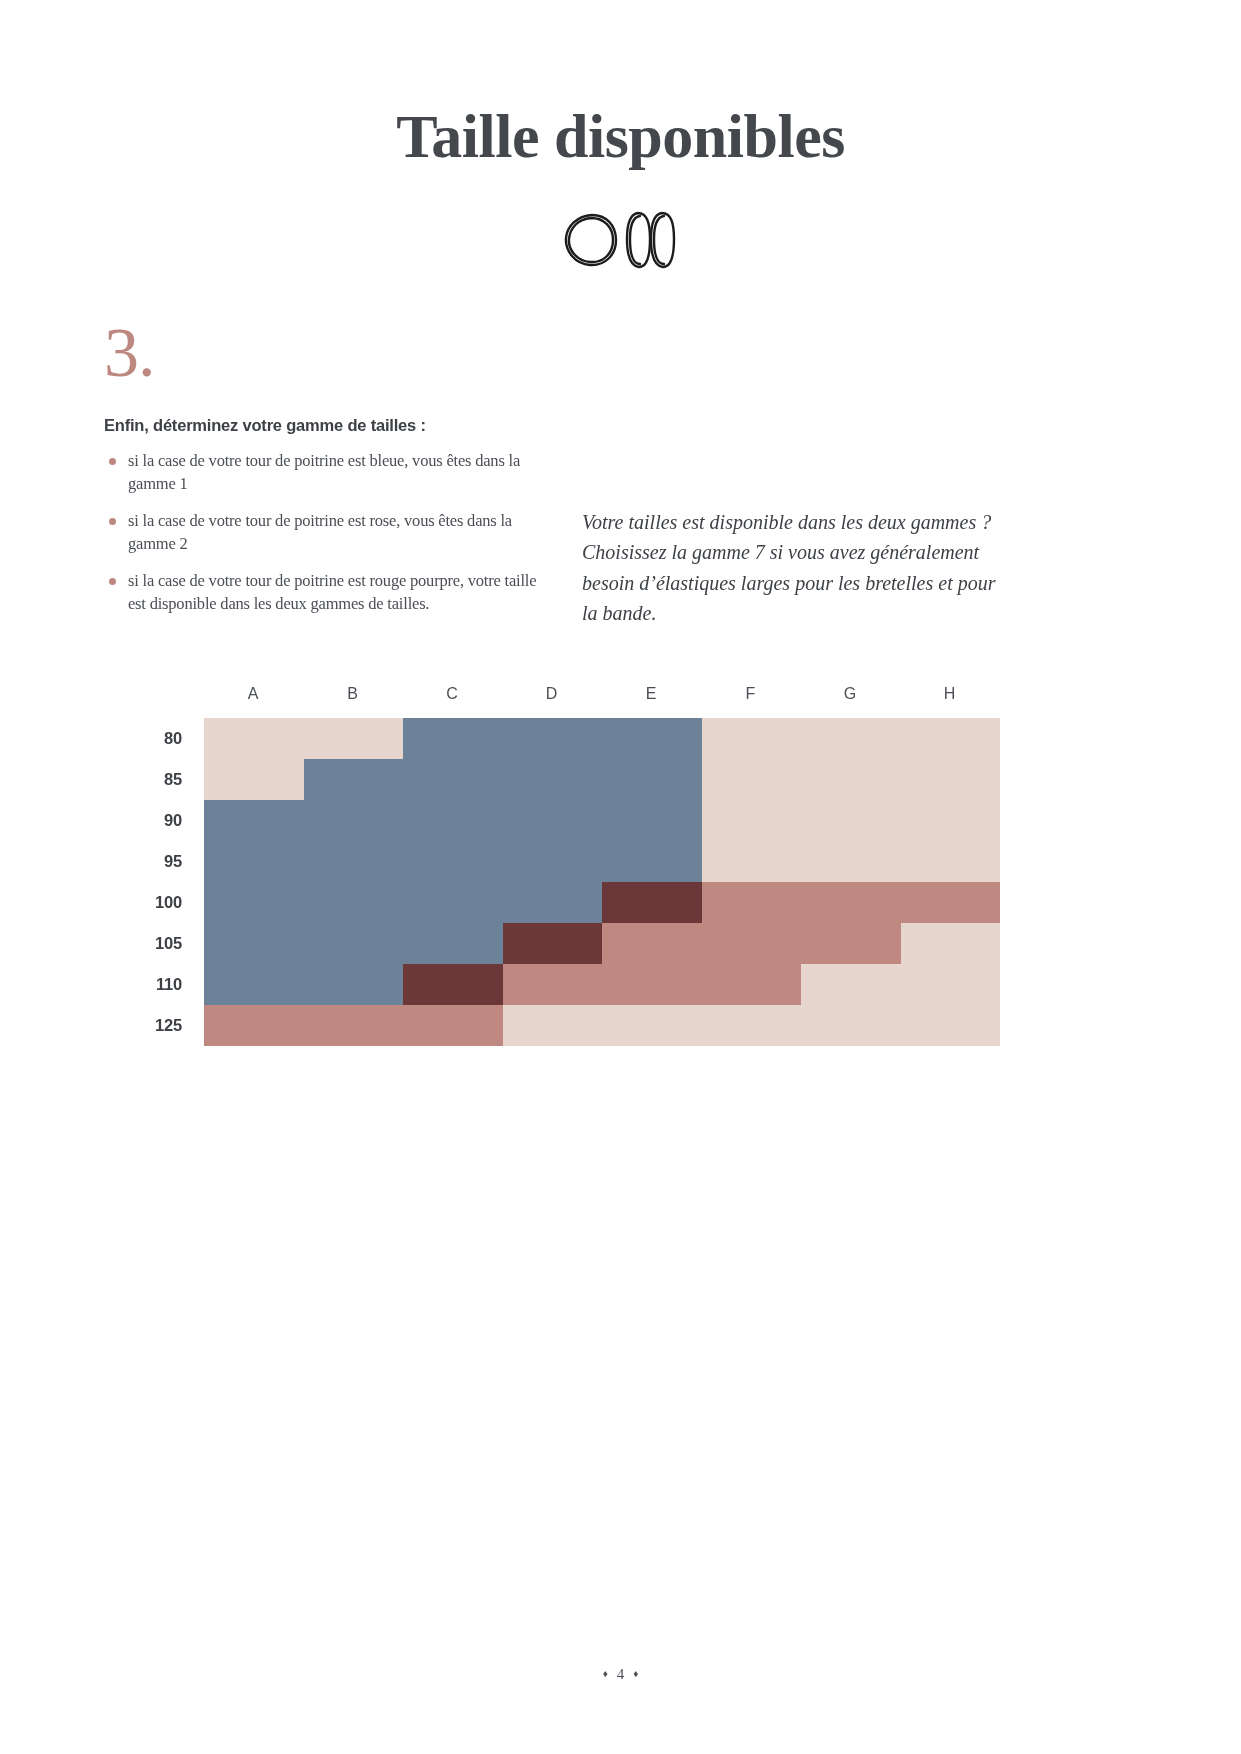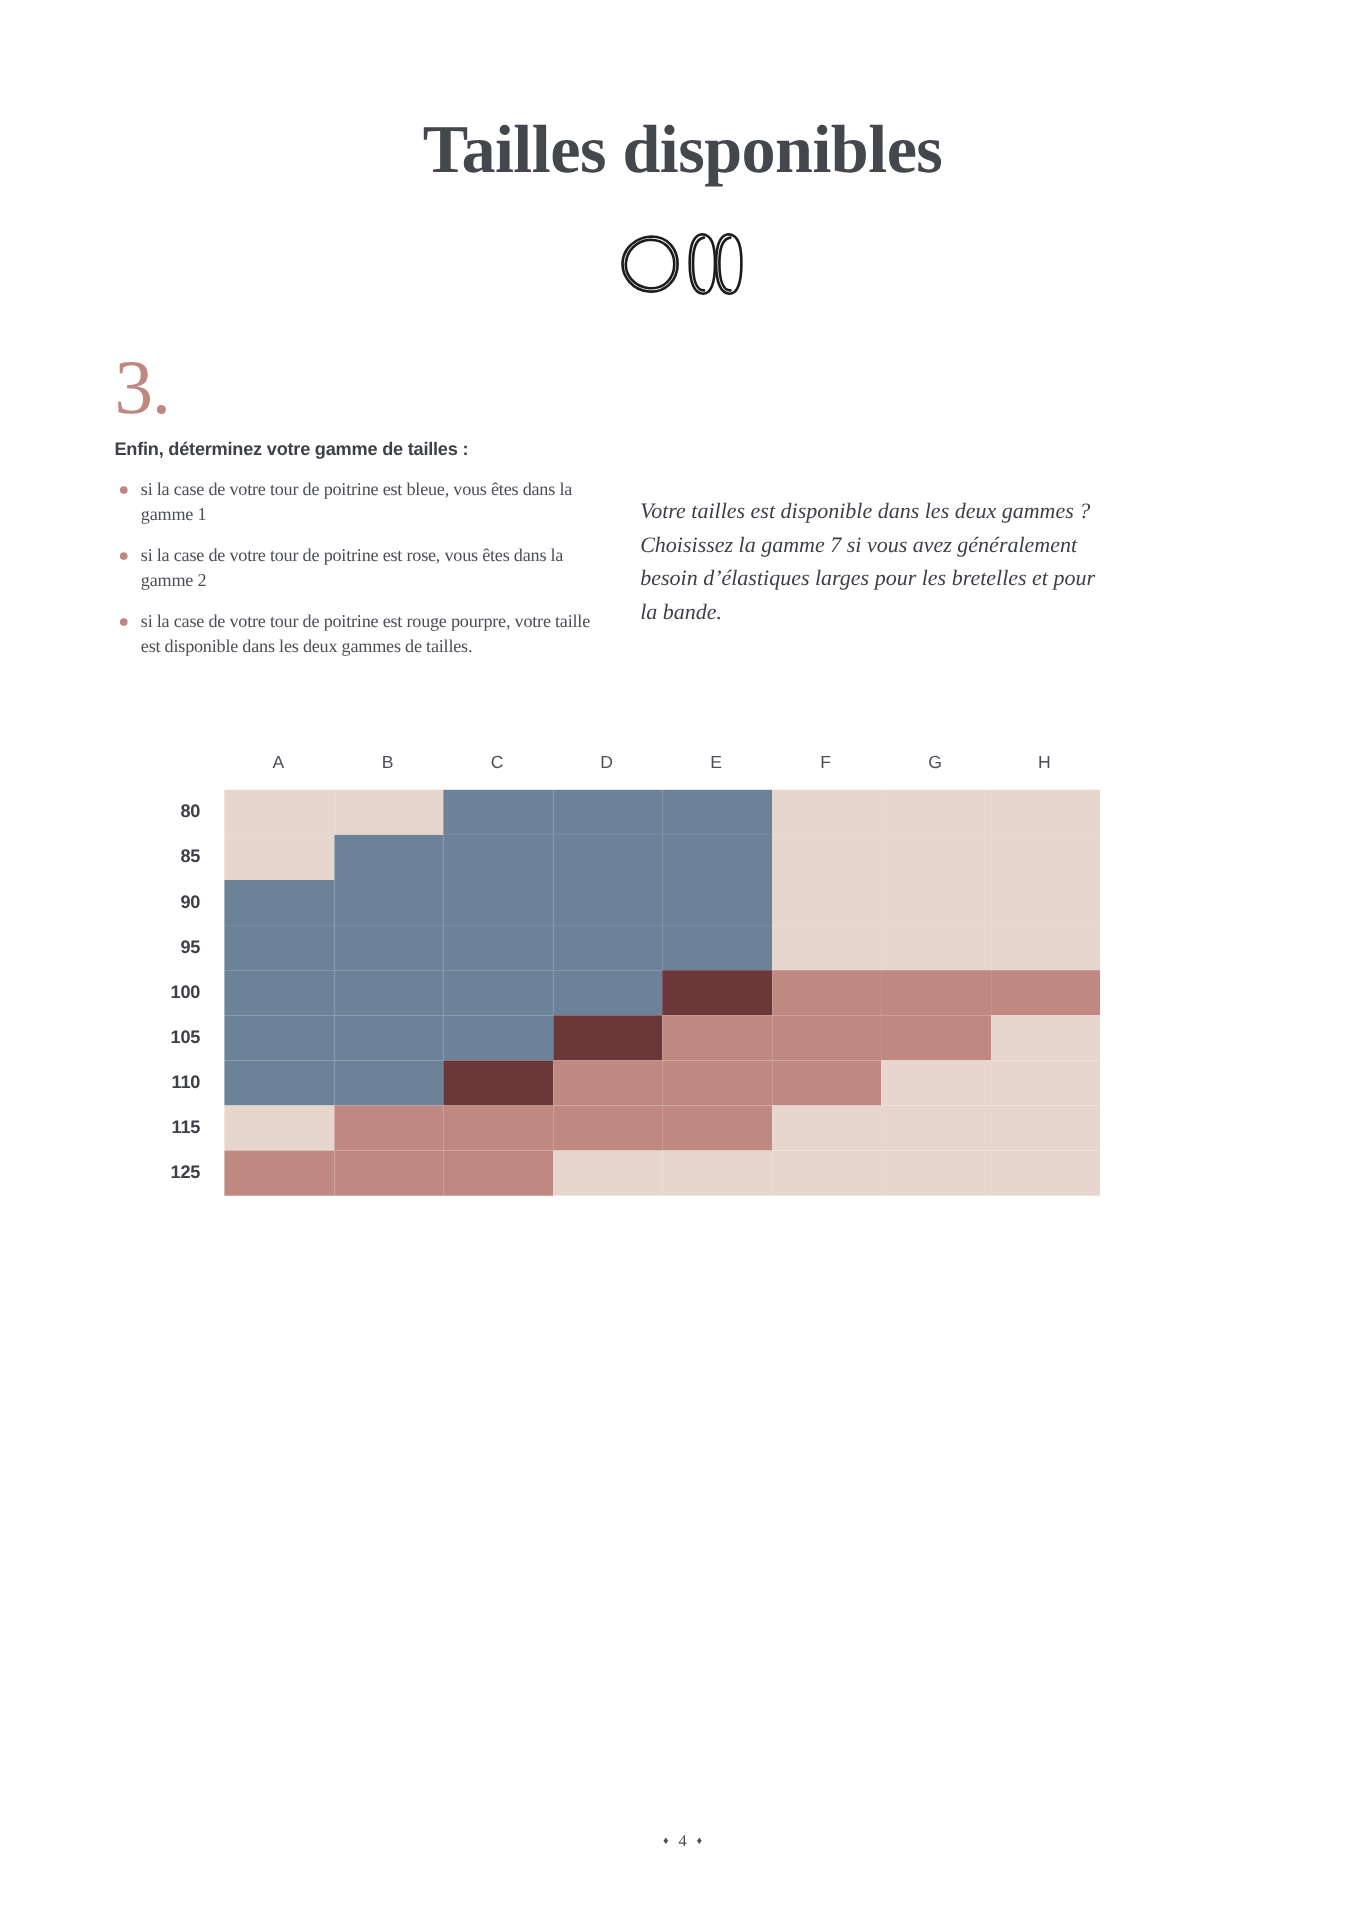--- a/index.html
+++ b/index.html
@@ -44,25 +44,25 @@
     font-family: "Liberation Serif", serif;
     font-size: 70px;
     font-weight: 400;
     color: #bd8880;
     line-height: 1;
     letter-spacing: -1px;
   }
 
   .content-cols {
     position: absolute;
-    top: 400px;
+    top: 416px;
     left: 0;
     right: 0;
     display: flex;
-    align-items: center;
+    align-items: flex-end;
   }
   .col-left {
     width: 440px;
     margin-left: 104px;
   }
   .col-right {
     width: 420px;
     margin-left: 38px;
   }
 
@@ -214,21 +214,21 @@
   }
   .diamond {
     font-size: 10px;
     color: #4b4f55;
     line-height: 1;
   }
 </style>
 </head>
 <body>
 
-<h1 class="page-title">Tailles disponibles</h1>
+<h1 class="page-title">Taille disponibles</h1>
 
 <div class="doodle-wrap">
   <svg width="120" height="62" viewBox="0 0 120 62" aria-hidden="true">
     <g fill="none" stroke="#1c1c1c" stroke-width="2.4" stroke-linecap="round" stroke-linejoin="round">
 
       <path d="M31 6 C16 7 6 17 5 29 C4 42 14 55 29 56 C44 57 55 46 55 31 C55 16 45 6 31 6 Z"></path>
       <path d="M30 9 C17 10 9 19 8 30 C7 41 16 52 29 53 C43 54 52 44 52 31 C52 18 43 9 30 9 Z"></path>
 
       <path d="M77 4 C69 5 66 14 66 30 C66 46 69 57 78 58 C86 58 89 47 89 30 C89 14 86 4 77 4 Z"></path>
       <path d="M79 7 C72 8 69 16 69 30 C69 45 72 55 79 55"></path>
@@ -352,33 +352,20 @@
             <div class="cell" style="background: rgb(107, 130, 153);"></div>
             <div class="cell" style="background: rgb(108, 55, 57);"></div>
             <div class="cell" style="background: rgb(191, 136, 128);"></div>
             <div class="cell" style="background: rgb(191, 136, 128);"></div>
             <div class="cell" style="background: rgb(191, 136, 128);"></div>
             <div class="cell" style="background: rgb(231, 214, 205);"></div>
             <div class="cell" style="background: rgb(231, 214, 205);"></div>
           </div>
         </div>
         <div class="grid-row">
-          <div class="row-label">115</div>
-          <div class="row-cells">
-            <div class="cell" style="background: rgb(231, 214, 205);"></div>
-            <div class="cell" style="background: rgb(191, 136, 128);"></div>
-            <div class="cell" style="background: rgb(191, 136, 128);"></div>
-            <div class="cell" style="background: rgb(191, 136, 128);"></div>
-            <div class="cell" style="background: rgb(191, 136, 128);"></div>
-            <div class="cell" style="background: rgb(231, 214, 205);"></div>
-            <div class="cell" style="background: rgb(231, 214, 205);"></div>
-            <div class="cell" style="background: rgb(231, 214, 205);"></div>
-          </div>
-        </div>
-        <div class="grid-row">
           <div class="row-label">125</div>
           <div class="row-cells">
             <div class="cell" style="background: rgb(191, 136, 128);"></div>
             <div class="cell" style="background: rgb(191, 136, 128);"></div>
             <div class="cell" style="background: rgb(191, 136, 128);"></div>
             <div class="cell" style="background: rgb(231, 214, 205);"></div>
             <div class="cell" style="background: rgb(231, 214, 205);"></div>
             <div class="cell" style="background: rgb(231, 214, 205);"></div>
             <div class="cell" style="background: rgb(231, 214, 205);"></div>
             <div class="cell" style="background: rgb(231, 214, 205);"></div>

